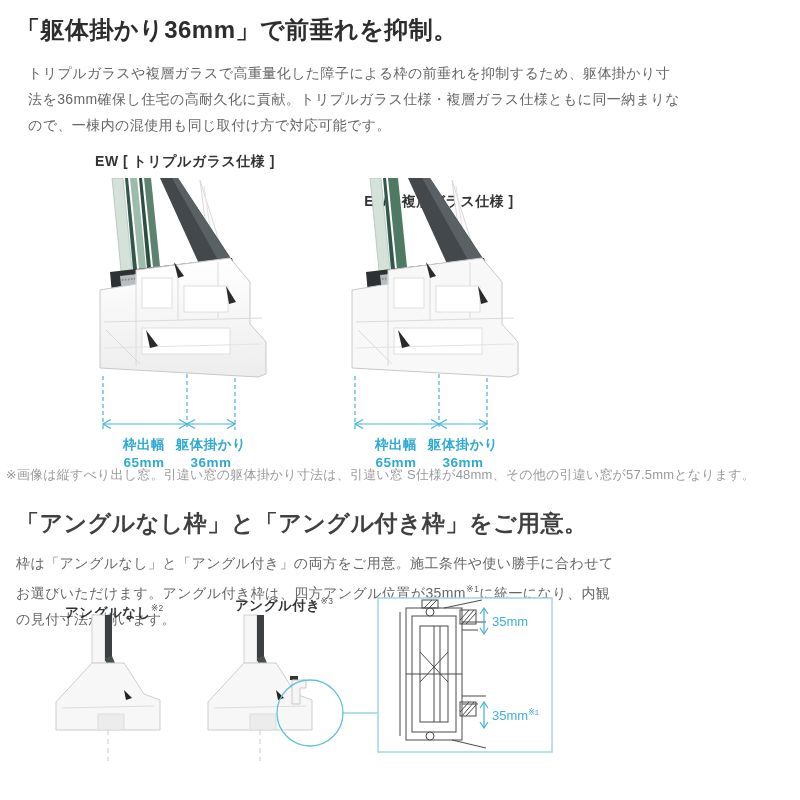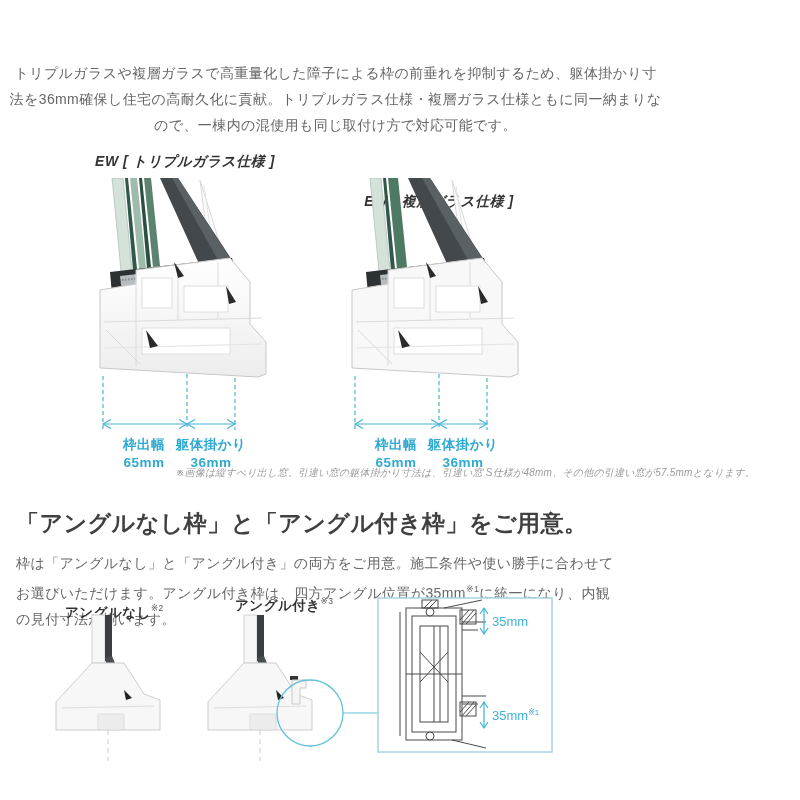--- a/index.html
+++ b/index.html
@@ -3,46 +3,47 @@
 <meta charset="utf-8">
 <style>
   html,body{margin:0;padding:0;background:#ffffff;}
   .page{
     position:relative;width:800px;height:800px;background:#ffffff;overflow:hidden;
     font-family:"Liberation Sans","DejaVu Sans",sans-serif;color:#333;
   }
   .h1{position:absolute;left:16px;top:14px;font-size:24px;font-weight:bold;color:#2d2d2d;letter-spacing:.5px;}
   .h2{position:absolute;left:16px;top:508px;font-size:23px;font-weight:bold;color:#404040;letter-spacing:.5px;}
   .body{position:absolute;font-size:14px;line-height:26px;color:#666;letter-spacing:.4px;}
-  .p1{left:8px;top:60px;width:655px;text-align:center;}
+  .p1{left:28px;top:60px;width:655px;}
   .p2{left:16px;top:550px;width:600px;}
   .body sup{font-size:9px;color:#666;}
-  .figlabel{position:absolute;top:153px;width:240px;text-align:center;font-size:14px;font-weight:600;color:#333;letter-spacing:.5px;font-style:italic;}
+  .figlabel{position:absolute;top:153px;width:240px;text-align:center;font-size:14px;font-weight:600;color:#333;letter-spacing:.5px;}
   .fl1{left:65px;}
   .fl2{left:324px;width:230px;margin-top:40px;}
   .fig{position:absolute;top:178px;}
   .fig1{left:80px;}
   .fig2{left:332px;}
-  .note1{position:absolute;right:45px;top:466px;font-size:10px;color:#9a9a9a;letter-spacing:.2px;font-style:italic;}
+  .note1{position:absolute;right:45px;top:466px;font-size:13px;color:#9a9a9a;letter-spacing:.2px;}
   .minilabel{position:absolute;top:596px;font-size:13.5px;font-weight:600;color:#333;letter-spacing:.5px;}
   .minilabel sup{font-size:8.5px;font-weight:normal;color:#555;}
   .ml1{left:65px;margin-top:7px;}
   .ml2{left:215px;margin-left:20px;}
   .bottomfig{position:absolute;left:40px;top:596px;}
   .footer{position:absolute;left:60px;top:766px;font-size:10.5px;color:#9a9a9a;line-height:16px;letter-spacing:.2px;}
   svg text{font-family:"Liberation Sans","DejaVu Sans",sans-serif;}
   .dimtext{font-size:13.5px;font-weight:600;fill:#2ea9d2;letter-spacing:.5px;}
   .dimtext-sm{font-size:13px;fill:#3fb0d6;}
   .dimsup{font-size:8px;fill:#3fb0d6;}
 </style>
 </head>
 <body>
 
 <div class="page">
 
+  <div class="h1">「躯体掛かり36mm」で前垂れを抑制。</div>
   <div class="body p1">トリプルガラスや複層ガラスで高重量化した障子による枠の前垂れを抑制するため、躯体掛かり寸法を36mm確保し住宅の高耐久化に貢献。トリプルガラス仕様・複層ガラス仕様ともに同一納まりなので、一棟内の混使用も同じ取付け方で対応可能です。</div>
 
   <div class="figlabel fl1">EW [ トリプルガラス仕様 ]</div>
   <div class="figlabel fl2">EW [ 複層ガラス仕様 ]</div>
 
   <svg class="fig fig1" width="240" height="292" viewBox="0 0 240 292">
     <defs>
       <linearGradient id="frameShade" x1="0" y1="0" x2="0" y2="1">
         <stop offset="0" stop-color="#ffffff"></stop>
           <stop offset="1" stop-color="#ededed"></stop>

